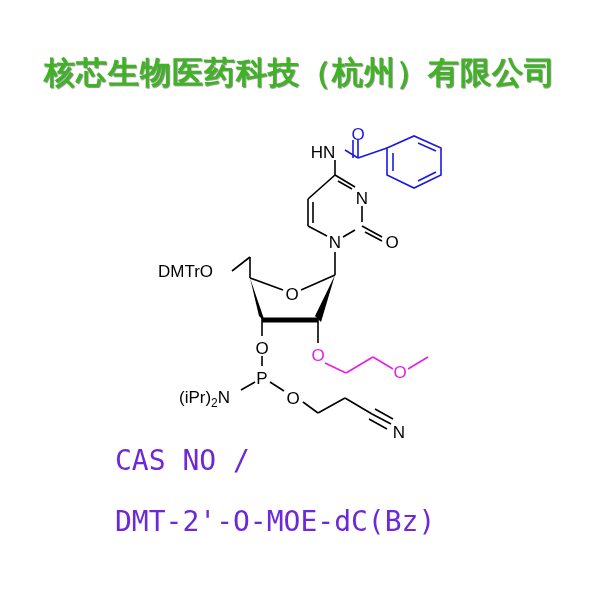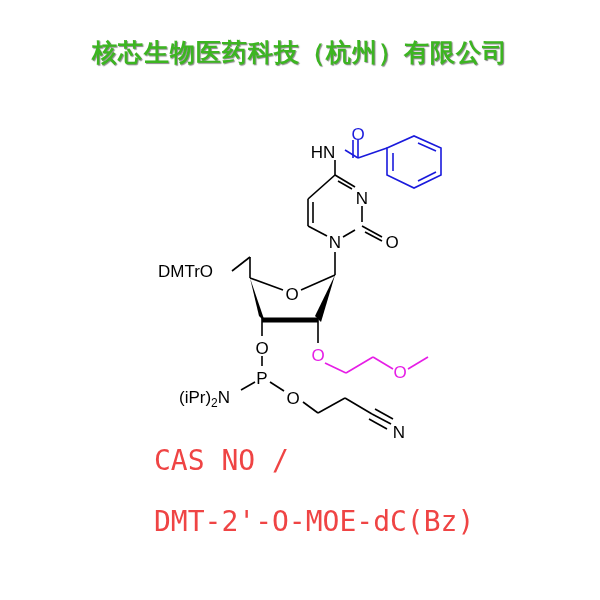--- a/index.html
+++ b/index.html
@@ -1,28 +1,28 @@
 <!DOCTYPE html>
 <html><head>
 <meta charset="utf-8">
 <style>
   html, body { margin: 0; padding: 0; background: #ffffff; }
   #canvas { position: relative; width: 600px; height: 600px; background: #ffffff; overflow: hidden; }
   .company-title {
-    position: absolute; left: 0; top: 36px; width: 600px; text-align: center;
-    font-family: "DejaVu Sans", sans-serif; font-weight: bold; font-size: 25px;
+    position: absolute; left: 0; top: 52px; width: 600px; text-align: center;
+    font-family: "DejaVu Sans", sans-serif; font-weight: bold; font-size: 31px;
     color: #3cb521; letter-spacing: 1px;
     text-shadow: 1px 1px 1px #8a8a8a;
   }
   svg.structure { position: absolute; left: 0; top: 0; }
   svg text { font-family: "Liberation Sans", sans-serif; }
   .info {
     position: absolute; left: 115px;
     font-family: "DejaVu Sans Mono", "Liberation Mono", monospace;
-    color: #ef4444; font-size: 28px; line-height: 28px; white-space: pre; margin-left: 39px;
+    color: #6d28d9; font-size: 28px; line-height: 28px; white-space: pre;
   }
   .cas { top: 447px; }
   .name1 { top: 508px; text-align: center; }
   .name2 { top: 535px; }
 </style>
 </head>
 <body>
 
 <div id="canvas">
 

